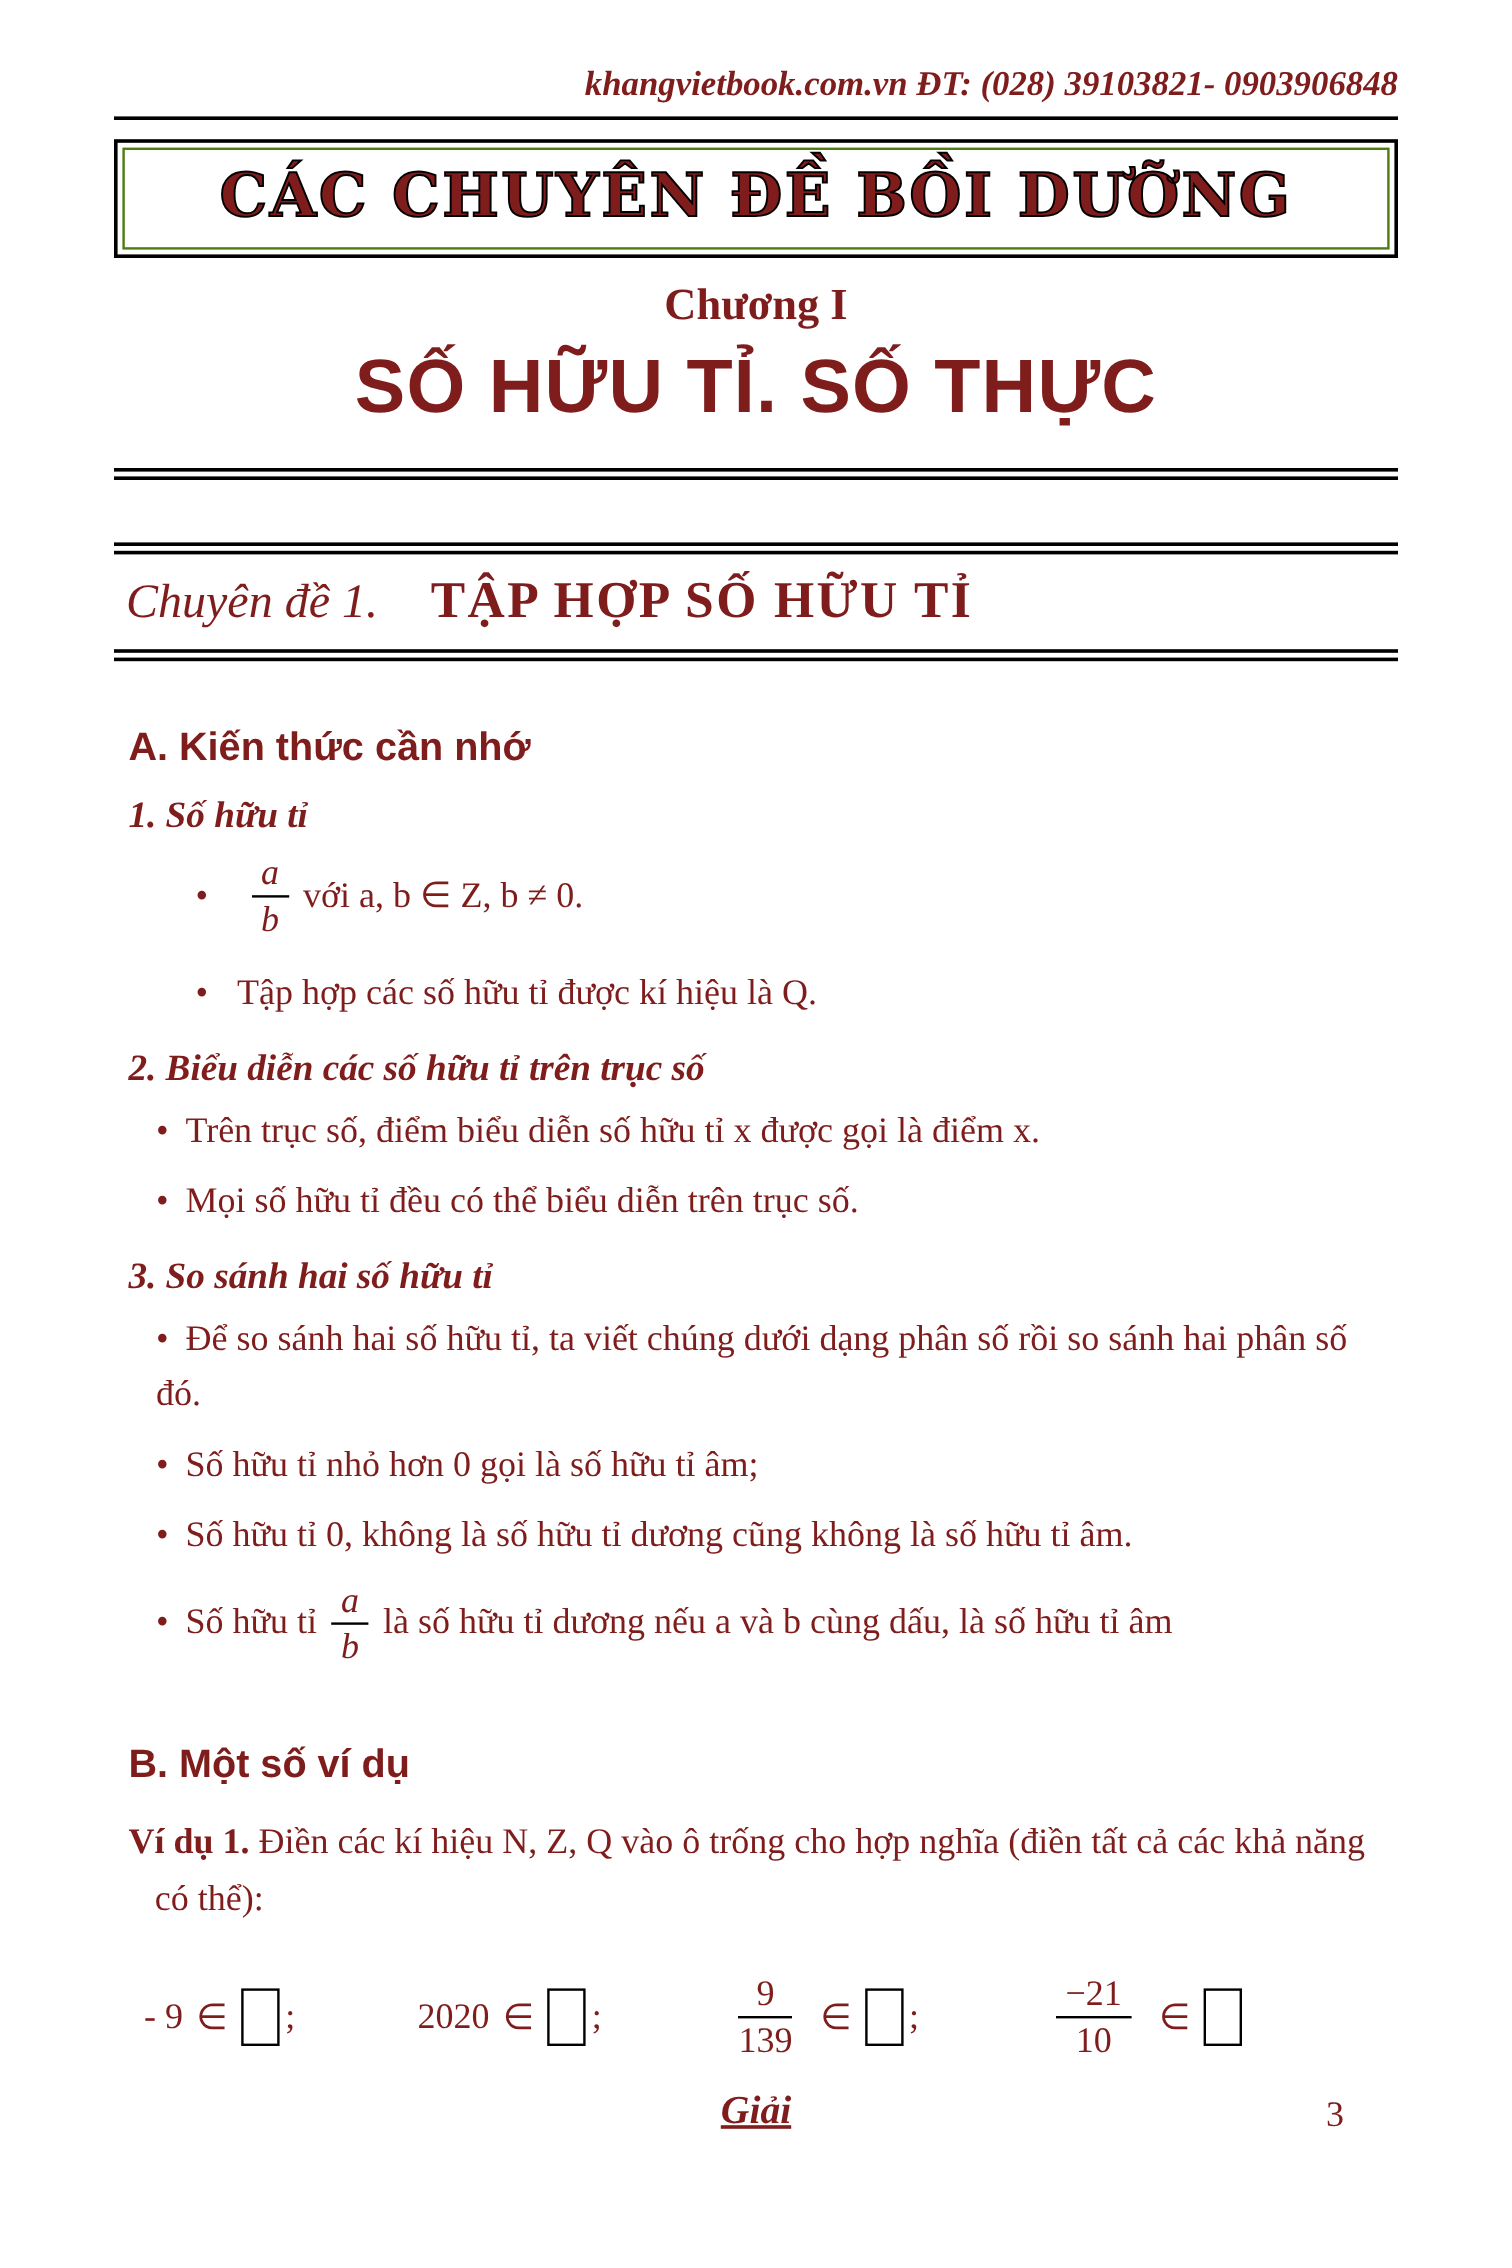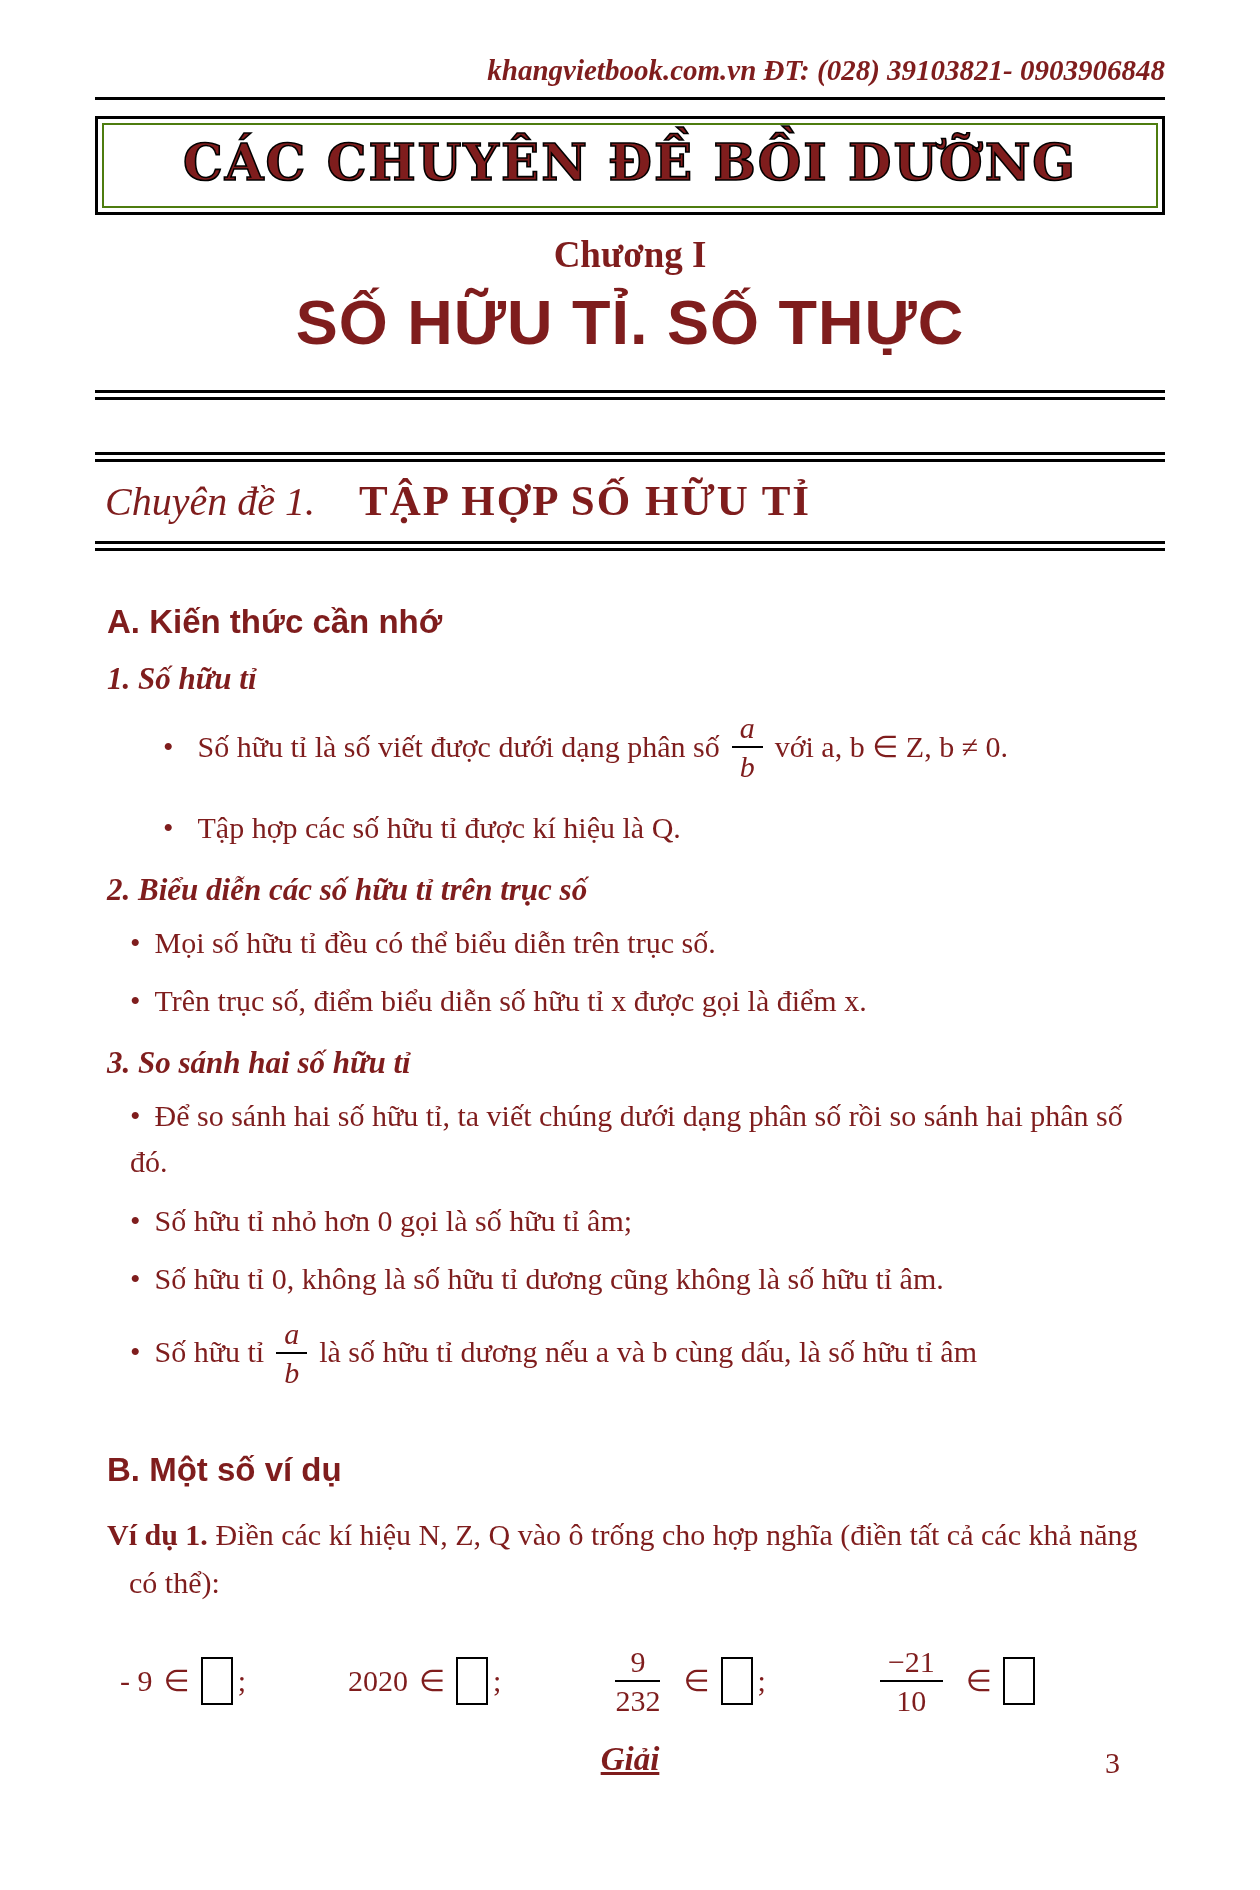--- a/index.html
+++ b/index.html
@@ -112,40 +112,39 @@
       </div>
       <div class="rule-double"></div>
     </div>
 
     <div class="sec-heading">A. Kiến thức cần nhớ</div>
 
     <div class="num-heading">1. Số hữu tỉ</div>
 
     <div class="li li-a li-flex">
       <span class="dot">•</span>
-      <span>Số hữu tỉ là số viết được dưới dạng phân số</span>
       <span class="frac frac-it">
         <span class="num">a</span>
         <span class="den">b</span>
       </span>
       <span>với a, b ∈ Z, b ≠ 0.</span>
     </div>
 
     <div class="li li-a">
       <span class="dot">•</span><span>Tập hợp các số hữu tỉ được kí hiệu là Q.</span>
     </div>
 
     <div class="num-heading">2. Biểu diễn các số hữu tỉ trên trục số</div>
 
     <div class="li li-b">
+      <span class="dot">•</span><span>Trên trục số, điểm biểu diễn số hữu tỉ x được gọi là điểm x.</span>
+    </div>
+
+    <div class="li li-b">
       <span class="dot">•</span><span>Mọi số hữu tỉ đều có thể biểu diễn trên trục số.</span>
-    </div>
-
-    <div class="li li-b">
-      <span class="dot">•</span><span>Trên trục số, điểm biểu diễn số hữu tỉ x được gọi là điểm x.</span>
     </div>
 
     <div class="num-heading">3. So sánh hai số hữu tỉ</div>
 
     <div class="li li-b">
       <span class="dot">•</span><span>Để so sánh hai số hữu tỉ, ta viết chúng dưới dạng phân số rồi so sánh hai phân số đó.</span>
     </div>
 
 
     <div class="li li-b">
@@ -182,21 +181,21 @@
       </span>
       <span class="eq-item">
         <span>2020</span>
         <span class="in-sym">∈</span>
         <span class="abox"></span>
         <span class="eq-sep">;</span>
       </span>
       <span class="eq-item">
         <span class="frac">
           <span class="num">9</span>
-          <span class="den">232</span>
+          <span class="den">139</span>
         </span>
         <span class="in-sym">∈</span>
         <span class="abox"></span>
         <span class="eq-sep">;</span>
       </span>
       <span class="eq-item">
         <span class="frac">
           <span class="num">−21</span>
           <span class="den">10</span>
         </span>

